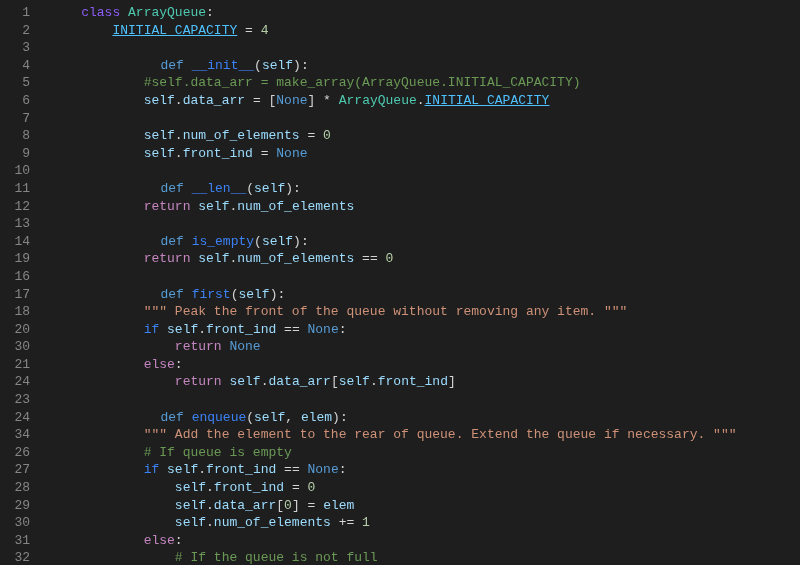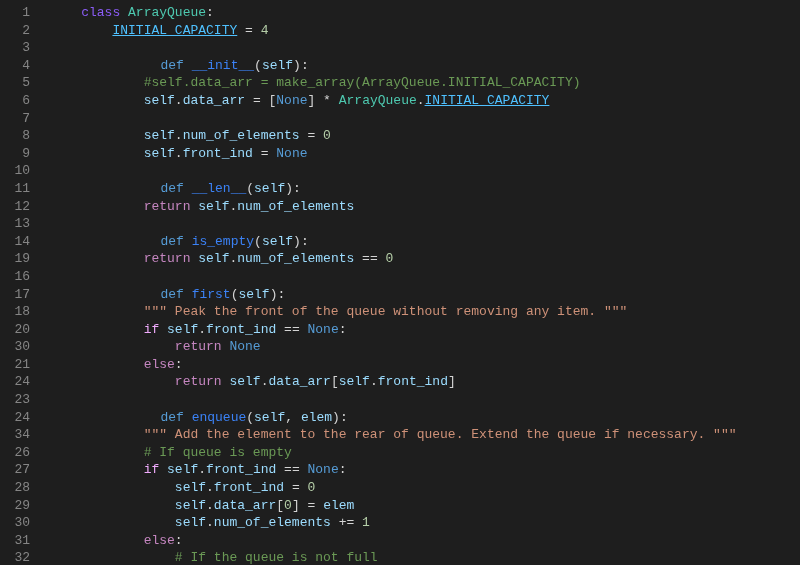--- a/index.html
+++ b/index.html
@@ -33,21 +33,21 @@
     padding: 4px 0 0 8px;
     white-space: pre;
     flex: 1;
   }
   .code .line {
     height: 17.6px;
   }
   .kw-class { color: #8b5cf6; }
   .kw-def { color: #569cd6; margin-left: 48px; }
   .kw-return { color: #c586c0; }
-  .kw-if { color: #f0abfc; text-align: right; }
+  .kw-if { color: #3b82f6; text-align: right; }
   .kw-else { color: #c586c0; }
   .kw-none { color: #569cd6; }
   .kw-self { color: #9cdcfe; }
   .classname { color: #4ec9b0; }
   .funcname { color: #3b82f6; }
   .param { color: #9cdcfe; }
   .ident { color: #9cdcfe; }
   .num { color: #b5cea8; }
   .const { color: #4fc1ff; text-decoration: underline; }
   .comment { color: #6a9955; }

